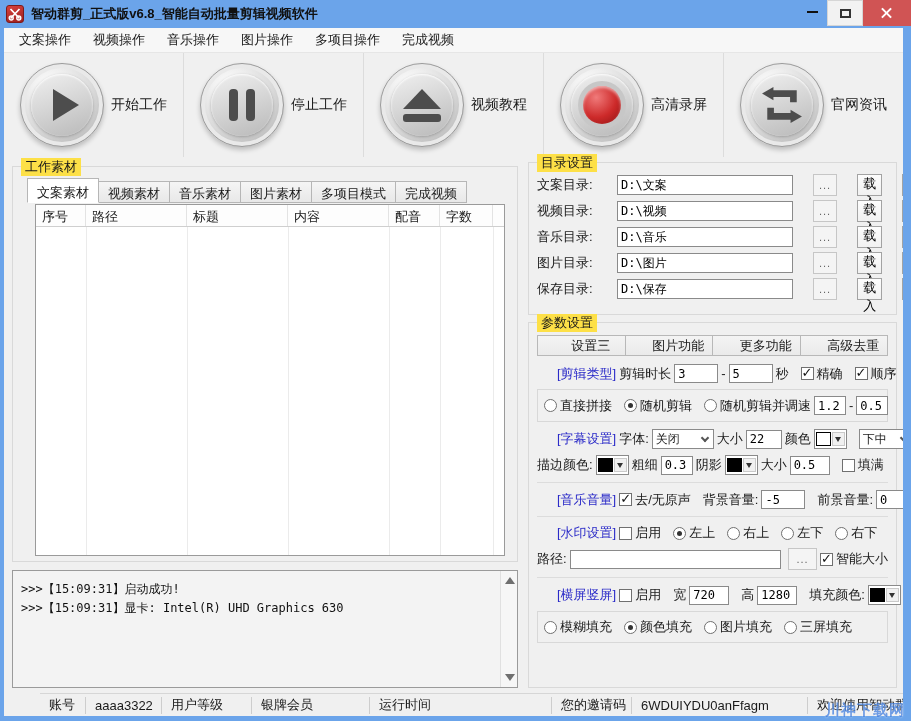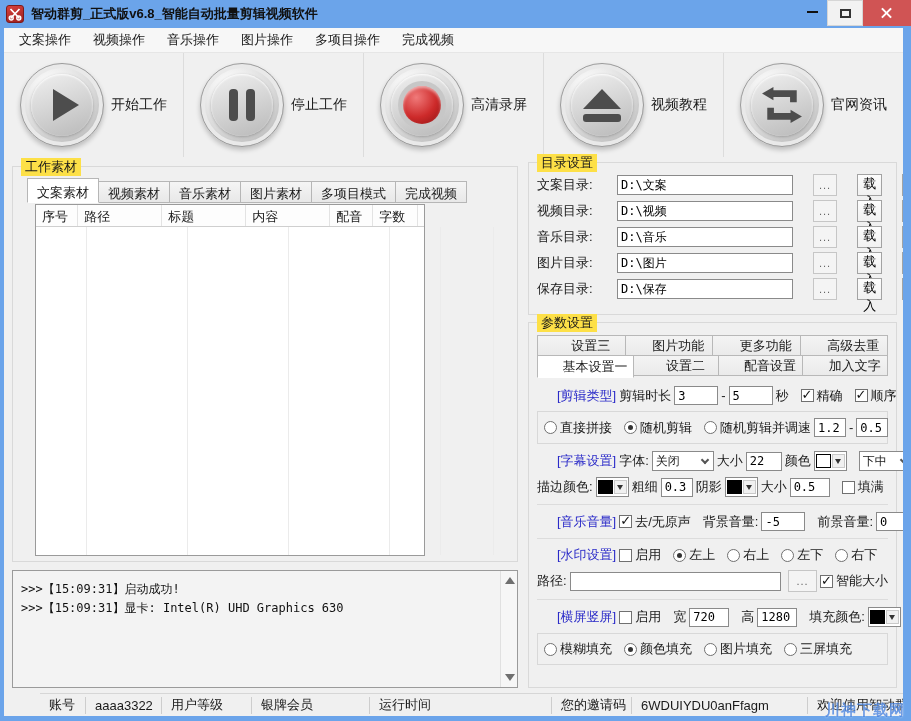--- a/index.html
+++ b/index.html
@@ -83,21 +83,21 @@
   .group-label { position:absolute; top:-9px; left:8px; background:#fde047; padding:0 4px; font-size:13px; }
   
   .work-group { left:12px; top:166px; width:506px; height:396px; }
   .wtabs { display:flex; align-items:flex-end; margin:11px 0 0 14px; }
   .wtab {
     padding:3px 9px; font-size:13px; border:1px solid #b6b6b6; border-left:none;
     background:linear-gradient(#f5f5f5,#e8e8e8); height:22px; white-space:nowrap;
   }
   .wtab.first { border-left:1px solid #b6b6b6; }
   .wtab.active { background:#fff; height:25px; padding-top:5px; border-bottom:1px solid #fff; border-left:1px solid #b6b6b6; }
-  .wtable { margin:1px 0 0 22px; width:390px; height:352px; border:1px solid #9a9a9a; background:#fff; position:relative; }
+  .wtable { margin:1px 0 0 22px; width:470px; height:352px; border:1px solid #9a9a9a; background:#fff; position:relative; }
   .thead { display:flex; height:22px; background:#fdfdfd; border-bottom:1px solid #cfcfcf; }
   .thcell { border-right:1px solid #e3e3e3; padding:3px 0 0 6px; font-size:13px; overflow:hidden; white-space:nowrap; }
   .c0{width:50px}.c1{width:101px}.c2{width:101px}.c3{width:101px}.c4{width:51px}.c5{width:53px}.c6{flex:1;border-right:none}
   .tbody { position:relative; height:328px; }
   .colline { position:absolute; top:0; bottom:0; width:1px; background:#ebebeb; }
   
   .logbox { position:absolute; left:12px; top:570px; width:506px; height:118px; border:1px solid #9a9a9a; background:#f3f3f3; }
   .log-lines { padding:9px 8px; font-family:"DejaVu Sans Mono", monospace; font-size:12px; line-height:1.55; color:#111; }
   .vscroll { position:absolute; right:0; top:0; width:17px; height:100%; background:#f6f6f6; border-left:1px solid #e0e0e0; }
   .sarrow { position:absolute; left:4px; width:0; height:0; }
@@ -211,35 +211,35 @@
             <i></i>
             <i></i>
           </span>
         </div>
       </div>
     <span class="tool-label">停止工作</span>
   </div>
   <div class="tool-cell">
     <div class="orb">
         <div class="orb-inner">
-          <span class="icon-record"></span>
-        </div>
-      </div>
-    <span class="tool-label">高清录屏</span>
-  </div>
-  <div class="tool-cell">
-    <div class="orb">
-        <div class="orb-inner">
           <span class="icon-eject">
             <span class="tri"></span>
             <span class="bar"></span>
           </span>
         </div>
       </div>
     <span class="tool-label">视频教程</span>
+  </div>
+  <div class="tool-cell">
+    <div class="orb">
+        <div class="orb-inner">
+          <span class="icon-record"></span>
+        </div>
+      </div>
+    <span class="tool-label">高清录屏</span>
   </div>
   <div class="tool-cell">
     <div class="orb">
         <div class="orb-inner">
       <svg width="42" height="38" viewBox="0 0 44 40">
         <path d="M12 8 H34 V17" stroke="#4d4d4d" stroke-width="7" fill="none"></path>
         <polygon points="13,1 13,15 1,8" fill="#4d4d4d"></polygon>
         <path d="M32 32 H10 V23" stroke="#4d4d4d" stroke-width="7" fill="none"></path>
         <polygon points="31,25 31,39 43,32" fill="#4d4d4d"></polygon>
       </svg>
@@ -332,26 +332,20 @@
   </div>
 </div>
 
 <div class="groupbox param-group">
   <span class="group-label">参数设置</span>
   <div class="ptabs row1">
     <span class="ptab">设置三</span>
     <span class="ptab">图片功能</span>
     <span class="ptab">更多功能</span>
     <span class="ptab">高级去重</span>
-  </div>
-  <div class="ptabs row2">
-    <span class="ptab active">基本设置一</span>
-    <span class="ptab">设置二</span>
-    <span class="ptab">配音设置</span>
-    <span class="ptab">加入文字</span>
   </div>
   <div class="pcontent">
 
     <div class="prow">
       <span class="bluelabel">[剪辑类型]</span>
       <span>剪辑时长</span>
       <input class="input tin w44" value="3" style="">
       <span>-</span>
       <input class="input tin w44" value="5" style="">
       <span>秒</span>

